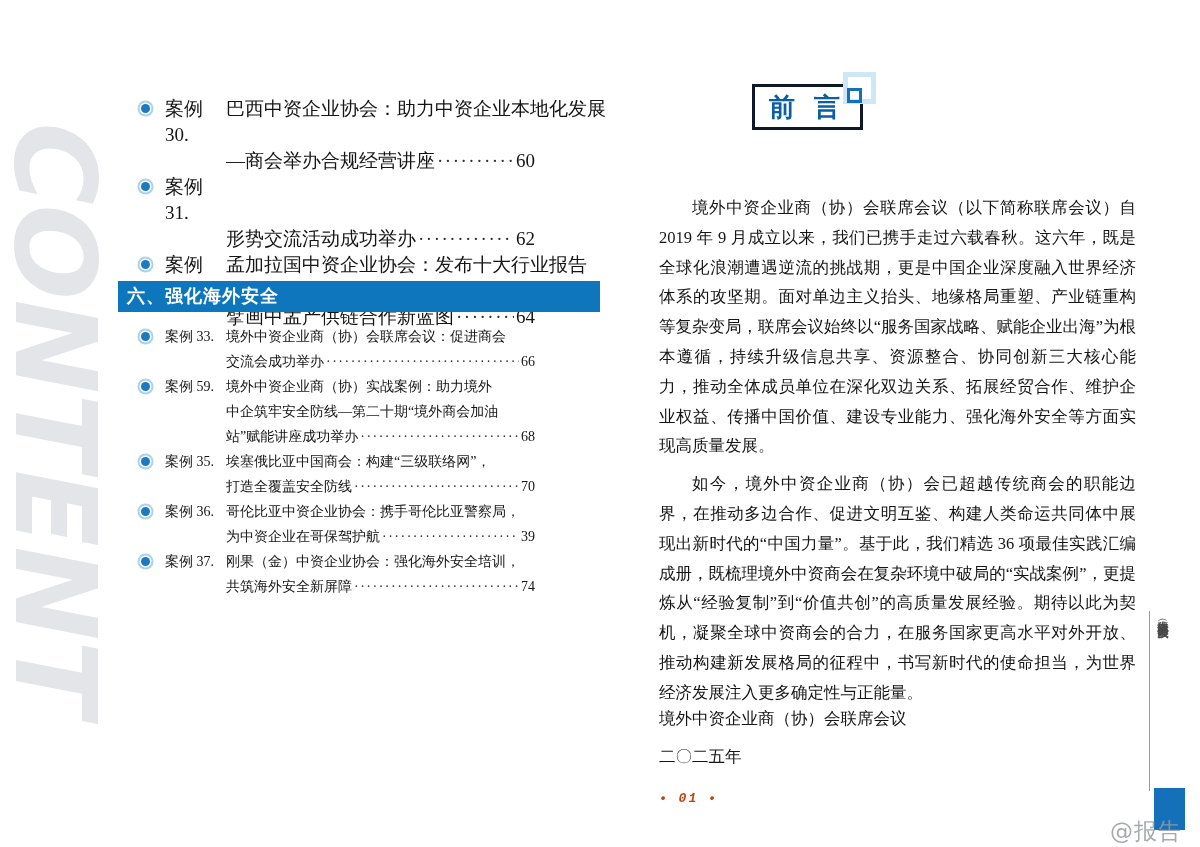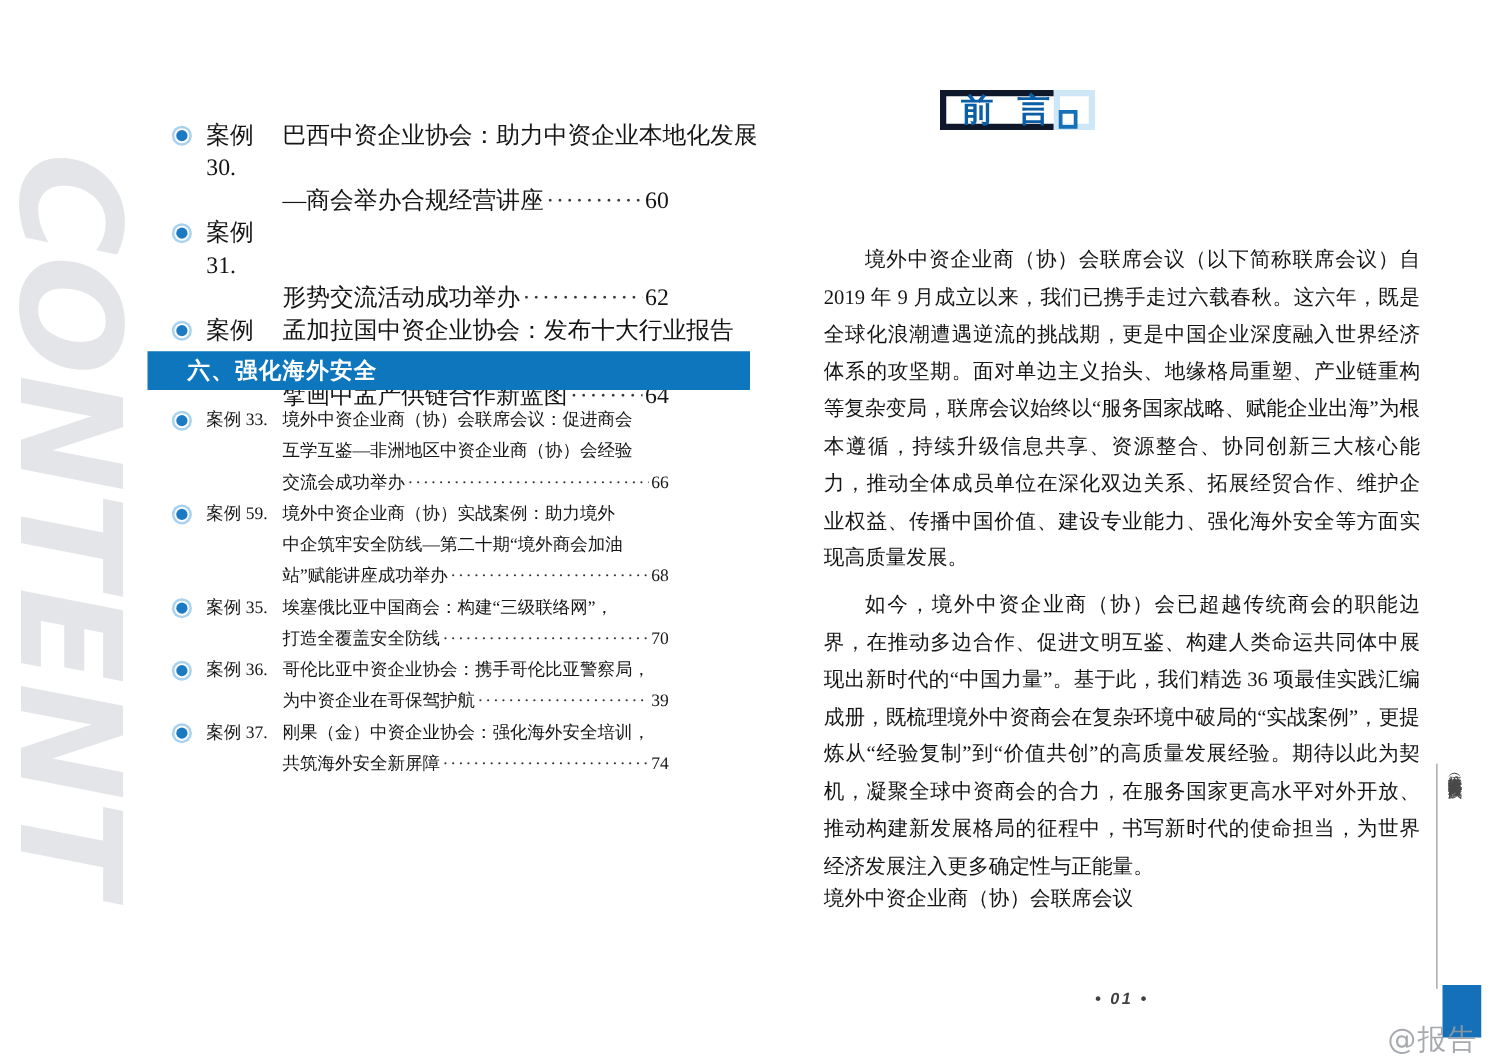--- a/index.html
+++ b/index.html
@@ -27,28 +27,28 @@
   }
   .lbl{flex:none;width:61px;}
   .tl .txt{flex:none;white-space:nowrap;}
   .tl.cont{padding-left:87px;}
   .tl.endrow{display:flex;padding-left:87px;}
   .leader{flex:1 1 auto;overflow:hidden;white-space:nowrap;color:#333333;margin:0 2px;letter-spacing:1.5px;}
   .pg{flex:none;}
 
   .banner{
     position:absolute;left:118px;top:281px;width:482px;height:31px;box-sizing:border-box;
-    background:#0e76bd;color:#ffffff;padding-left:32px;line-height:31px;
+    background:#0e76bd;color:#ffffff;padding-left:9px;line-height:31px;
     font-family:"Liberation Sans","DejaVu Sans",sans-serif;font-weight:bold;font-size:18px;letter-spacing:1px;
   }
 
   
   .pref-box{
-    position:absolute;left:752px;top:72px;width:111px;height:32px;box-sizing:border-box;
-    border:5px solid #0f172a;display:flex;align-items:center;justify-content:center;z-index:1;
+    position:absolute;left:752px;top:84px;width:111px;height:46px;box-sizing:border-box;
+    border:3px solid #0f172a;display:flex;align-items:center;justify-content:center;z-index:1;
   }
   .pref-title{
     font-family:"Liberation Sans","DejaVu Sans",sans-serif;font-weight:bold;
     font-size:26px;color:#0a5ea6;letter-spacing:6px;white-space:pre;
   }
   .sq-light{
     position:absolute;left:843px;top:72px;width:33px;height:32px;box-sizing:border-box;
     border:5px solid #cde7f6;background:#ffffff;z-index:2;
   }
   .sq-dark{
@@ -58,23 +58,23 @@
 
   
   .pref-body{position:absolute;left:659px;top:193px;width:477px;font-size:16.5px;line-height:29.8px;text-align:justify;}
   .pref-body p{margin:0;text-indent:2em;}
   .pref-body p + p{margin-top:8px;}
 
   .signature{position:absolute;left:659px;top:700px;width:477px;text-align:left;font-size:16.5px;line-height:38px;}
   .sig2{padding-right:6px;}
 
   .page-num{
-    position:absolute;left:659px;top:791px;width:477px;text-align:center;
-    font-family:Liberation Sans, sans-serif;font-style:italic;font-weight:bold;
-    font-size:13px;color:#404040;letter-spacing:2px;
+    position:absolute;left:659px;top:791px;width:477px;
+    font-family:Liberation Mono, monospace;font-style:italic;font-weight:bold;
+    font-size:13px;color:#c2410c;letter-spacing:2px;
   }
 
   
   .side-caption{
     position:absolute;left:1149px;top:611px;height:180px;
     writing-mode:vertical-rl;border-left:1px solid #9a9a9a;padding-left:5px;
     font-size:11.5px;letter-spacing:0.5px;color:#4a4a4a;
     font-family:"Liberation Serif","DejaVu Serif",serif;
   }
   .corner-square{position:absolute;left:1154px;top:788px;width:31px;height:42px;background:#1470b8;z-index:4;}
@@ -133,21 +133,20 @@
     <span>六、强化海外安全</span>
   </div>
 
   <div class="toc-bot">
     <div class="toc-item">
       <div class="tl first">
           <span class="bullet"></span>
           <span class="lbl">案例 33.</span>
           <span class="txt">境外中资企业商（协）会联席会议：促进商会</span>
         </div>
-      <div class="tl cont"><span class="txt">互学互鉴—非洲地区中资企业商（协）会经验</span></div>
       <div class="tl endrow">
           <span class="txt">交流会成功举办</span>
           <span class="leader">······································································</span>
           <span class="pg">66</span>
         </div>
     </div>
     <div class="toc-item">
       <div class="tl first">
           <span class="bullet"></span>
           <span class="lbl">案例 59.</span>
@@ -204,20 +203,21 @@
   <div class="sq-light"></div>
   <div class="sq-dark"></div>
 
   <div class="pref-body">
     <p>境外中资企业商（协）会联席会议（以下简称联席会议）自 2019 年 9 月成立以来，我们已携手走过六载春秋。这六年，既是全球化浪潮遭遇逆流的挑战期，更是中国企业深度融入世界经济体系的攻坚期。面对单边主义抬头、地缘格局重塑、产业链重构等复杂变局，联席会议始终以“服务国家战略、赋能企业出海”为根本遵循，持续升级信息共享、资源整合、协同创新三大核心能力，推动全体成员单位在深化双边关系、拓展经贸合作、维护企业权益、传播中国价值、建设专业能力、强化海外安全等方面实现高质量发展。</p>
     <p>如今，境外中资企业商（协）会已超越传统商会的职能边界，在推动多边合作、促进文明互鉴、构建人类命运共同体中展现出新时代的“中国力量”。基于此，我们精选 36 项最佳实践汇编成册，既梳理境外中资商会在复杂环境中破局的“实战案例”，更提炼从“经验复制”到“价值共创”的高质量发展经验。期待以此为契机，凝聚全球中资商会的合力，在服务国家更高水平对外开放、推动构建新发展格局的征程中，书写新时代的使命担当，为世界经济发展注入更多确定性与正能量。</p>
   </div>
 
   <div class="signature">
     <div>境外中资企业商（协）会联席会议</div>
+    <div class="sig2">二〇二五年</div>
   </div>
 
   <div class="page-num">• 01 •</div>
 
   <div class="side-caption">境外中资企业商（协）会最佳实践</div>
   <div class="corner-square"></div>
   <div class="brand-wm">@报告派</div>
 
 </div>
 

